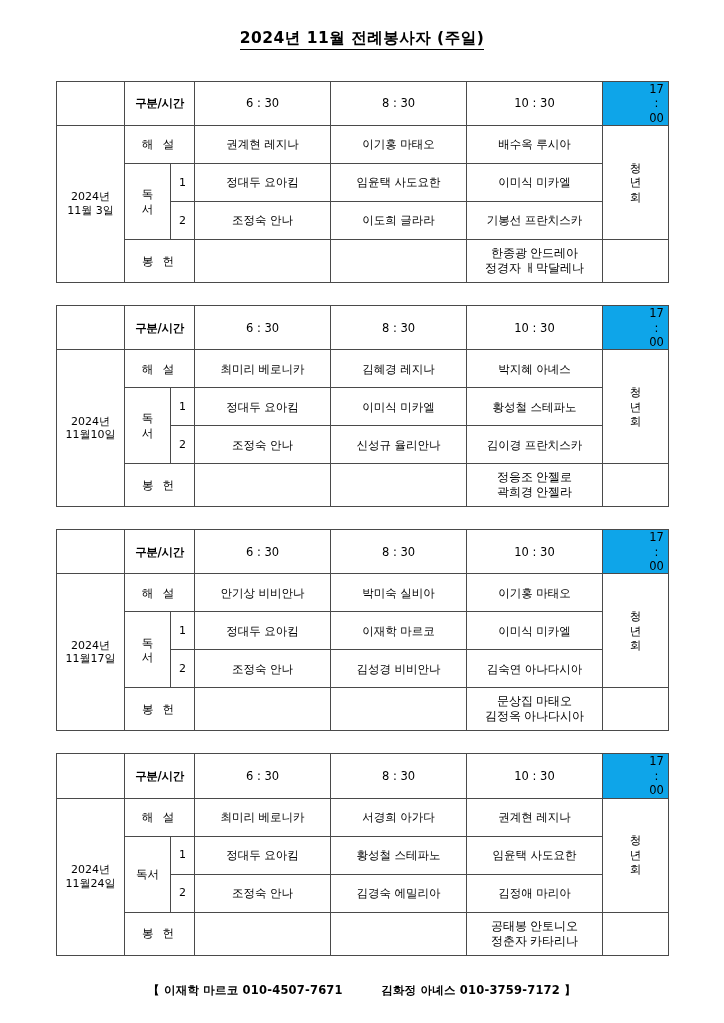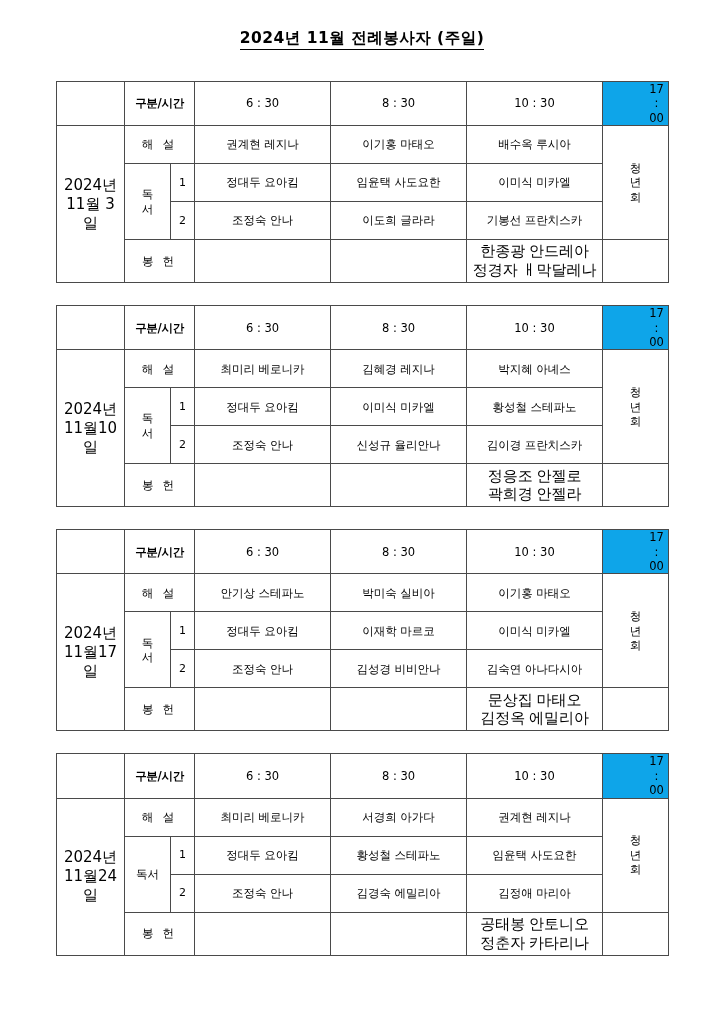--- a/index.html
+++ b/index.html
@@ -89,21 +89,21 @@
     background: #0ea5e9;
     padding-left: 44px;
   }
   .hdr td.blank-corner {
     background: #ffffff;
     border-left: 1px solid #4a4a4a;
     border-top: 1px solid #4a4a4a;
   }
 
   .cell-date {
-    font-size: 15px;
+    font-size: 11px;
     line-height: 1.45;
     white-space: pre-line;
   }
 
   .row-haeseol td { height: 37px; }
   .row-read td    { height: 37px; }
   .row-bong td    { height: 42px; font-family: Liberation Serif, serif; }
 
   .label-spaced {
     letter-spacing: 3px;
@@ -116,21 +116,21 @@
     font-size: 11.5px;
     white-space: pre-line;
   }
   .vert-youth {
     line-height: 1.9;
     font-size: 11.5px;
     white-space: pre-line;
   }
 
   .cell-multi {
-    font-size: 15px;
+    font-size: 12px;
     line-height: 1.4;
     white-space: pre-line;
   }
 
   .num-cell { font-size: 11px; }
 
   
   .footer {
     position: absolute;
     left: 0;
@@ -280,21 +280,21 @@
           <td class="hdr-kind" colspan="2">구분/시간</td>
           <td>6 : 30</td>
           <td>8 : 30</td>
           <td>10 : 30</td>
           <td class="hdr-evening">17 : 00</td>
         </tr>
         <tr class="row-haeseol">
           <td class="cell-date" rowspan="4">2024년
 11월17일</td>
           <td class="label-spaced" colspan="2">해 설</td>
-          <td>안기상 스테파노</td>
+          <td>안기상 비비안나</td>
           <td>박미숙 실비아</td>
           <td>이기홍 마태오</td>
           <td class="vert-youth" rowspan="3">청
 년
 회</td>
         </tr>
         <tr class="row-read">
           <td class="vert" rowspan="2">독
 서</td>
           <td class="num-cell">1</td>
@@ -306,21 +306,21 @@
           <td class="num-cell">2</td>
           <td>조정숙 안나</td>
           <td>김성경 비비안나</td>
           <td>김숙연 아나다시아</td>
         </tr>
         <tr class="row-bong">
           <td class="label-spaced" colspan="2">봉 헌</td>
           <td></td>
           <td></td>
           <td class="cell-multi">문상집 마태오
-김정옥 에밀리아</td>
+김정옥 아나다시아</td>
           <td></td>
         </tr>
       </tbody>
     </table>
 
     <table class="sched">
       <colgroup>
         <col class="c-date">
           <col class="c-kind">
           <col class="c-num">
@@ -368,14 +368,21 @@
           <td></td>
           <td class="cell-multi">공태봉 안토니오
 정춘자 카타리나</td>
           <td></td>
         </tr>
       </tbody>
     </table>
 
   </div>
 
+  <div class="footer">
+    <span>【</span>
+    <span>이재학 마르코 010-4507-7671</span>
+    <span class="gap"></span>
+    <span>김화정 아녜스 010-3759-7172</span>
+    <span>】</span>
+  </div>
 
 </div>
 
 </body></html>

